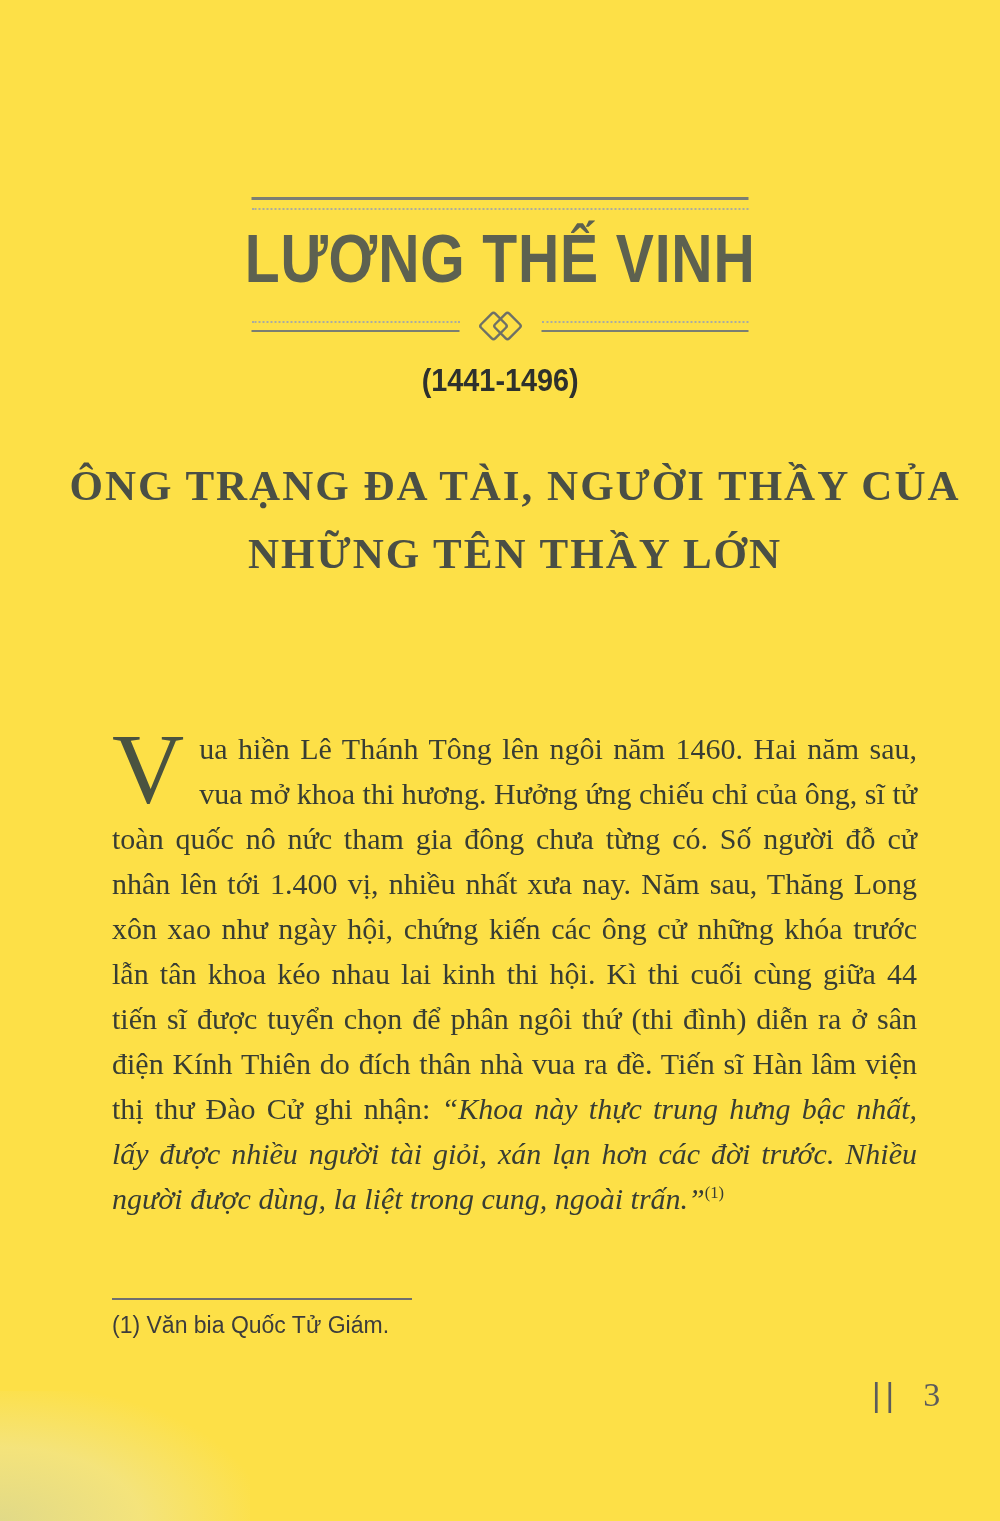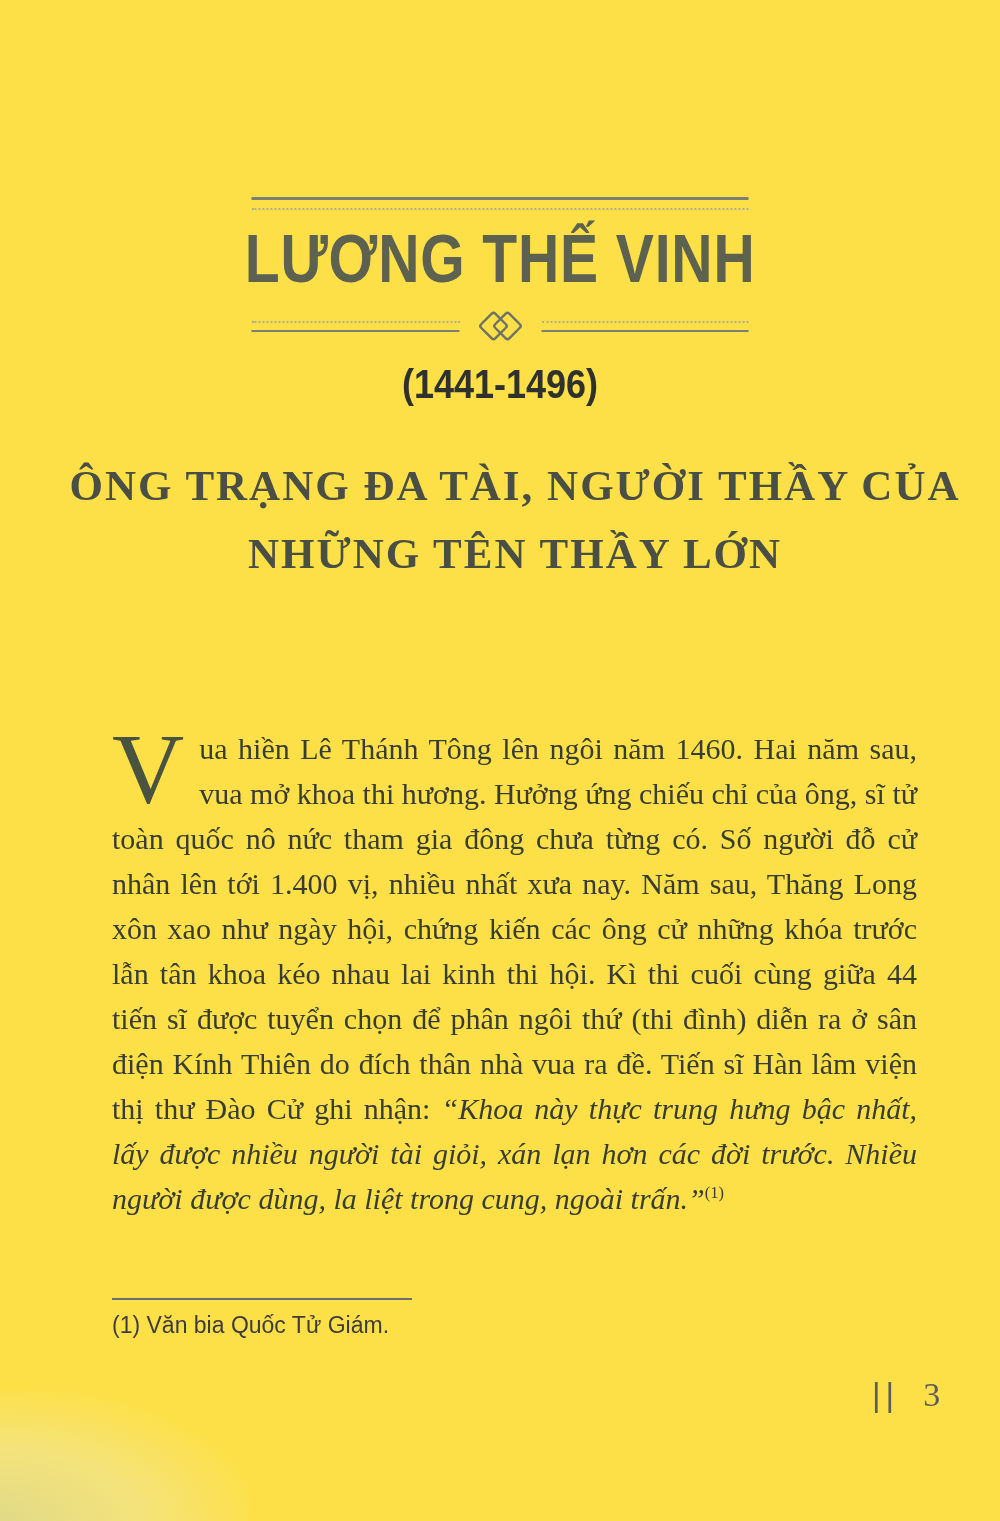--- a/index.html
+++ b/index.html
@@ -64,21 +64,21 @@
 
   
   .years {
     position: absolute;
     top: 362px;
     left: 0;
     width: 100%;
     text-align: center;
     font-family: "Liberation Sans", sans-serif;
     font-weight: bold;
-    font-size: 40px;
+    font-size: 32px;
     color: #2e312d;
   }
   .years span { display: inline-block; transform: scaleX(0.9); }
 
   
   .subtitle {
     position: absolute;
     top: 452px;
     left: 15px;
     width: 100%;

